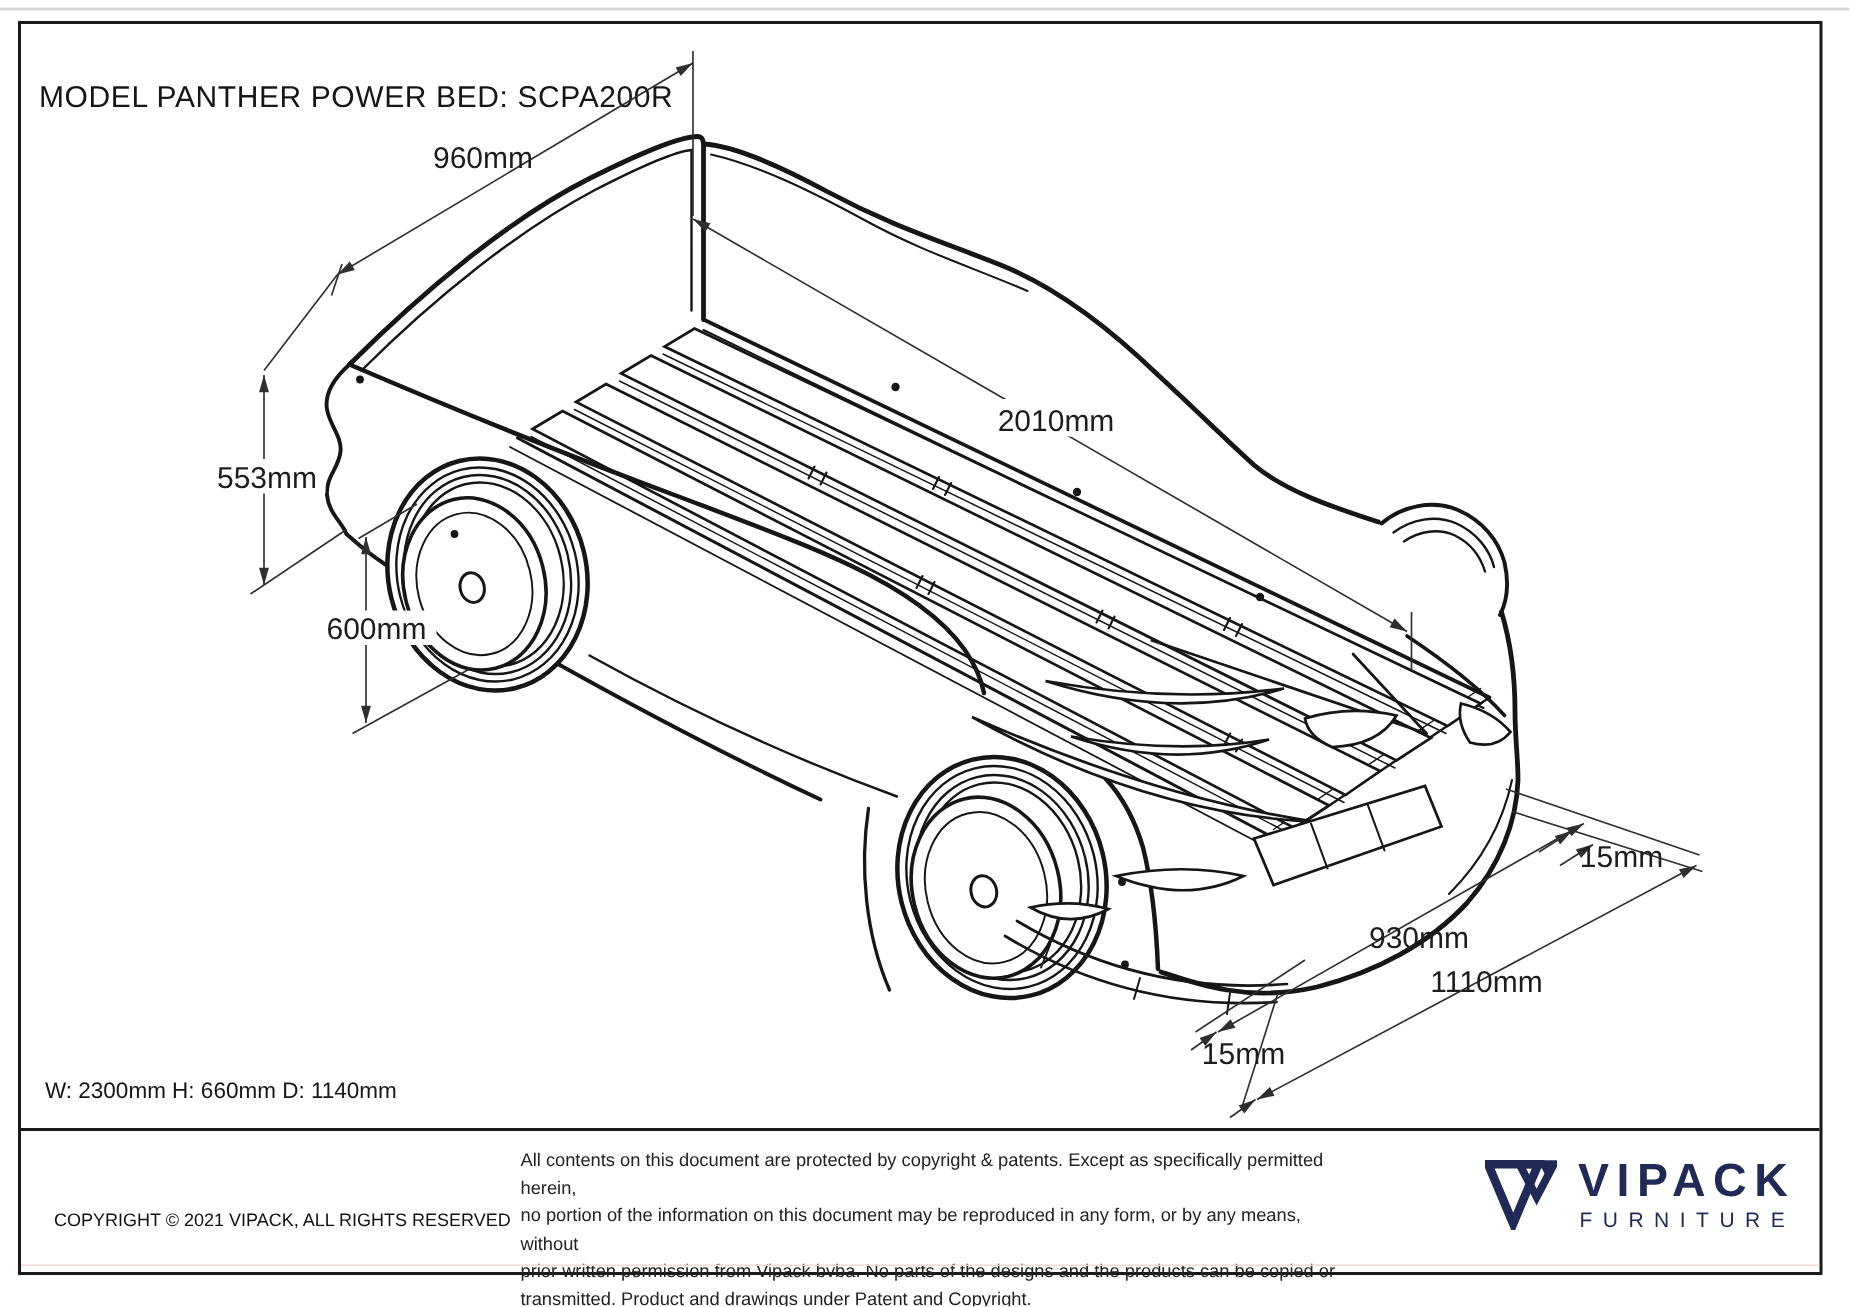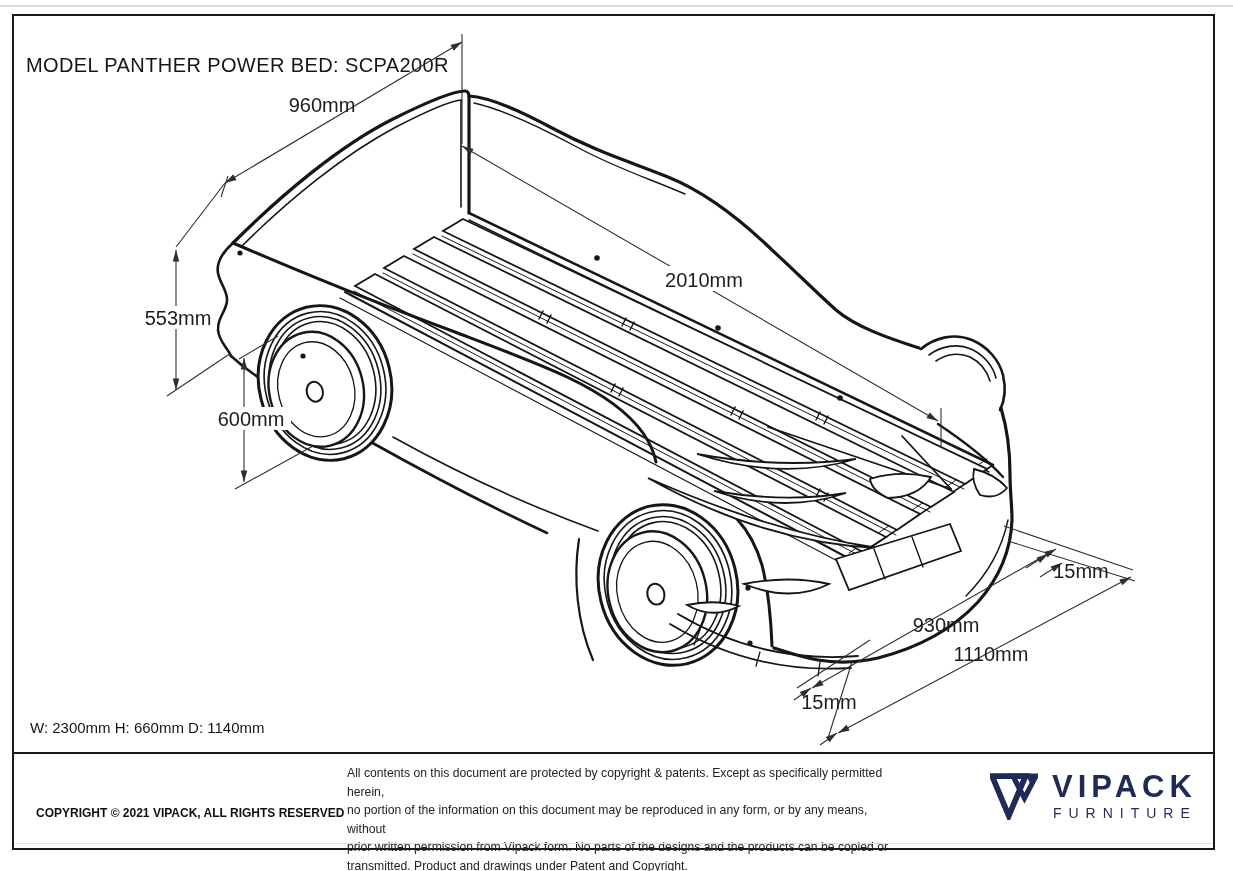--- a/index.html
+++ b/index.html
@@ -4,21 +4,21 @@
 <style>
   html,body{margin:0;padding:0;background:#fff;}
   .page{position:relative;width:1233px;height:871px;background:#ffffff;overflow:hidden;
         font-family:"Liberation Sans",sans-serif;color:#111;}
   .topstreak{position:absolute;left:0;top:5px;width:100%;height:2px;background:#d9d9d9;}
   .frame{position:absolute;left:12px;top:14px;width:1199px;height:832px;border:2px solid #1a1a1a;}
   .title{position:absolute;left:12px;top:14px;font-size:20px;letter-spacing:0.4px;color:#161616;white-space:nowrap;margin-top:24px;}
   .whd{position:absolute;left:16px;top:703px;font-size:15px;color:#161616;white-space:nowrap;}
   .drawsvg{position:absolute;left:0;top:0;width:1233px;height:871px;pointer-events:none;}
   .footer{position:absolute;left:0px;top:736px;width:1199px;height:94px;border-top:2px solid #1a1a1a;}
-  .copyright{position:absolute;left:22px;top:52px;font-size:12px;font-weight:bold;letter-spacing:0px;color:#111;}
+  .copyright{position:absolute;left:22px;top:52px;font-size:12px;font-weight:normal;letter-spacing:0px;color:#111;}
   .legal{position:absolute;left:333px;top:10px;width:560px;font-size:12.2px;line-height:18.6px;color:#222;}
   .pinkline{position:absolute;left:0;bottom:4px;width:100%;height:1px;background:#efd9d9;}
   .logo{position:absolute;left:976px;top:18px;display:flex;align-items:flex-start;}
   .logomark{margin-right:14px;}
   .logotext{display:flex;flex-direction:column;align-items:flex-end;justify-content:flex-end;}
   .brand{font-size:31px;font-weight:bold;letter-spacing:5px;color:#1f2a56;line-height:30px;}
   .sub{font-size:14px;letter-spacing:7px;color:#1f2a56;margin-top:3px;}
   svg text{font-family:"Liberation Sans",sans-serif;fill:#1d1d1d;}
   .dimtxt{font-size:20px;}
 </style>
@@ -29,21 +29,21 @@
   <div class="topstreak"></div>
   <div class="frame">
     <div class="title" style="left:12px;top:14px;">MODEL PANTHER POWER BED: SCPA200R</div>
     <div class="whd">W: 2300mm H: 660mm D: 1140mm</div>
 
     <div class="footer">
       <div class="copyright">COPYRIGHT  © 2021 VIPACK, ALL RIGHTS RESERVED</div>
       <div class="legal">
         <div>All contents on this document are protected by copyright &amp; patents. Except as specifically permitted herein,</div>
         <div>no portion of the information on this document may be reproduced in any form, or by any means, without</div>
-        <div>prior written permission from Vipack form. No parts of the designs and the products can be copied or</div>
+        <div>prior written permission from Vipack bvba. No parts of the designs and the products can be copied or</div>
         <div>transmitted. Product and drawings under Patent and Copyright.</div>
       </div>
       <div class="pinkline"></div>
       <div class="logo">
         <svg class="logomark" width="48" height="48" viewBox="0 0 46 46">
           <path d="M2,4 L34,4 L18,42 Z" fill="none" stroke="#1f2a56" stroke-width="5.5" stroke-linejoin="miter"></path>
           <path d="M22,4 L44,4 L33,25 Z" fill="none" stroke="#1f2a56" stroke-width="5" stroke-linejoin="miter"></path>
           <path d="M35,4 L44,4 L39.5,13 Z" fill="#1f2a56"></path>
         </svg>
         <div class="logotext">

